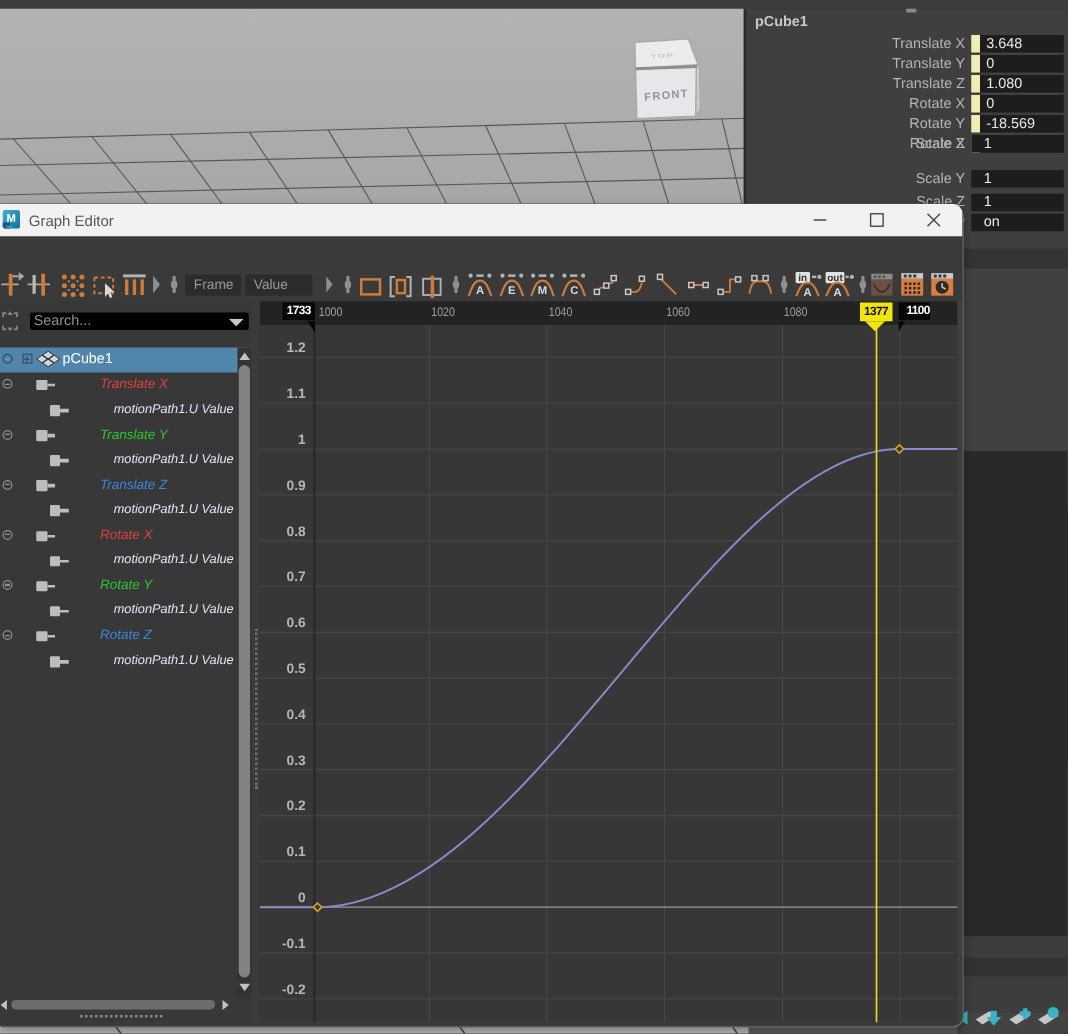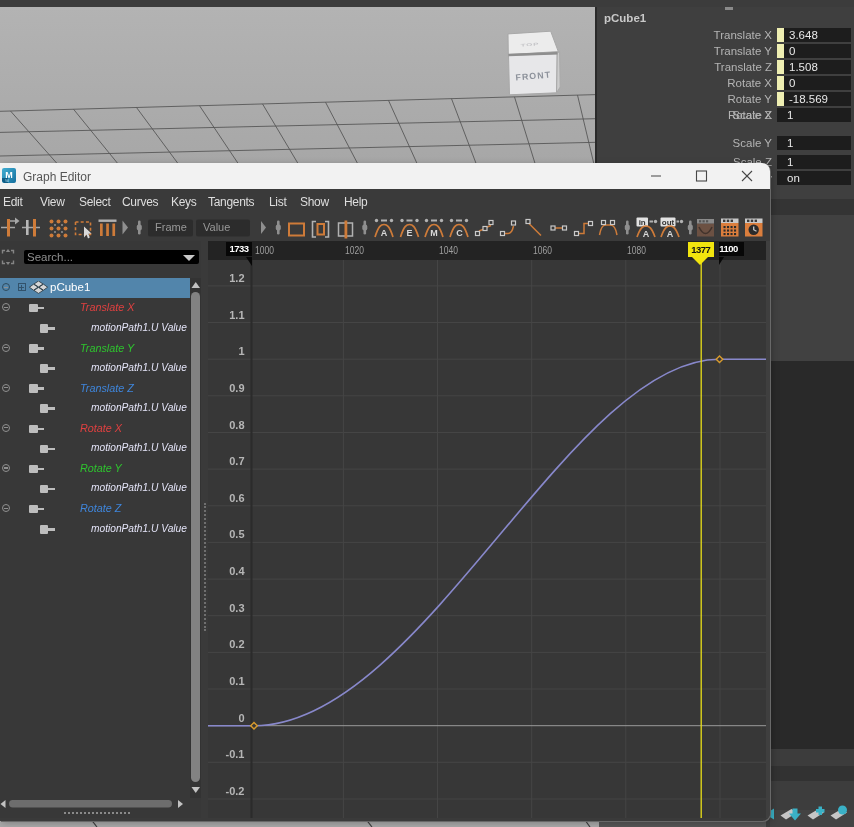--- a/index.html
+++ b/index.html
@@ -82,21 +82,21 @@
       <span class="chfld">3.648</span>
     </div>
   <div class="chrow" style="top:35.6px;">
       <span class="chlab">Translate Y</span>
       <span class="chkey"></span>
       <span class="chfld">0</span>
     </div>
   <div class="chrow" style="top:51.5px;">
       <span class="chlab">Translate Z</span>
       <span class="chkey"></span>
-      <span class="chfld">1.508</span>
+      <span class="chfld">1.080</span>
     </div>
   <div class="chrow" style="top:67.5px;">
       <span class="chlab">Rotate X</span>
       <span class="chkey"></span>
       <span class="chfld">0</span>
     </div>
   <div class="chrow" style="top:83.5px;">
       <span class="chlab">Rotate Y</span>
       <span class="chkey"></span>
       <span class="chfld">-18.569</span>
@@ -160,31 +160,20 @@
     <div class="abs" style="left:23px;top:6.5px;font-size:12px;color:#565656;">Graph Editor</div>
     <svg class="abs" style="left:640px;top:0;" width="120" height="26" viewBox="0 0 120 26">
       <g stroke="#474747" stroke-width="1.1" fill="none">
         <line x1="11" y1="13" x2="21" y2="13"></line>
         <rect x="56.5" y="8" width="10" height="10"></rect>
         <line x1="102" y1="8" x2="112" y2="18"></line>
         <line x1="112" y1="8" x2="102" y2="18"></line>
       </g>
     </svg>
   </div>
-  <div class="abs" id="menubar">
-    <span class="mi" style="left:3px;">Edit</span>
-    <span class="mi" style="left:40px;">View</span>
-    <span class="mi" style="left:79px;">Select</span>
-    <span class="mi" style="left:122px;">Curves</span>
-    <span class="mi" style="left:171px;">Keys</span>
-    <span class="mi" style="left:208px;">Tangents</span>
-    <span class="mi" style="left:269px;">List</span>
-    <span class="mi" style="left:300px;">Show</span>
-    <span class="mi" style="left:344px;">Help</span>
-  </div>
   <div class="abs" id="toolbar">
     <svg width="770" height="27" viewBox="0 0 770 27">
       <g id="tb"></g>
 
       <line x1="1" y1="13.5" x2="15" y2="13.5" stroke="#a8a8a8" stroke-width="1.3"></line>
       <rect x="7" y="5" width="3" height="17.5" fill="#ce7b39"></rect>
       <line x1="10" y1="7" x2="15" y2="7" stroke="#a8a8a8" stroke-width="1.6"></line>
       <polygon points="15,3.5 15,10.5 19.5,7" fill="#a8a8a8"></polygon>
 
       <line x1="22" y1="13.5" x2="40" y2="13.5" stroke="#a8a8a8" stroke-width="1.3"></line>
@@ -513,15 +502,15 @@
         <text x="36.5" y="535">-0.2</text>
       </g>
     </svg>
   </div>
   <div class="abs" id="rstrip2"></div>
 
   <div class="abs" style="left:225.9px;top:78.9px;width:26.2px;height:14.6px;background:#070707;color:#fff;font-size:9.5px;font-weight:bold;text-align:center;line-height:14.6px;letter-spacing:-0.5px;">1733</div>
   <div class="abs" style="left:246.2px;top:93.5px;width:0;height:0;border-top:9px solid #070707;border-left:6px solid transparent;"></div>
   <div class="abs" style="left:687.6px;top:78.9px;width:26.4px;height:15.5px;background:#f2e50e;color:#111;font-size:9.5px;font-weight:bold;text-align:center;line-height:15.5px;letter-spacing:-0.5px;">1377</div>
   <div class="abs" style="left:692.3px;top:94.4px;width:0;height:0;border-top:8px solid #f2e50e;border-left:8.5px solid transparent;border-right:8.5px solid transparent;"></div>
-  <div class="abs" style="left:719.3px;top:78.9px;width:24.5px;height:14.6px;background:#070707;color:#fff;font-size:9.5px;font-weight:bold;text-align:left;line-height:14.6px;letter-spacing:-0.5px;">1100</div>
+  <div class="abs" style="left:719.3px;top:78.9px;width:24.5px;height:14.6px;background:#070707;color:#fff;font-size:9.5px;font-weight:bold;text-align:right;line-height:14.6px;letter-spacing:-0.5px;">1100</div>
   <div class="abs" style="left:719.3px;top:93.5px;width:0;height:0;border-top:8px solid #070707;border-right:5px solid transparent;"></div>
 </div>
 
 </body></html>

